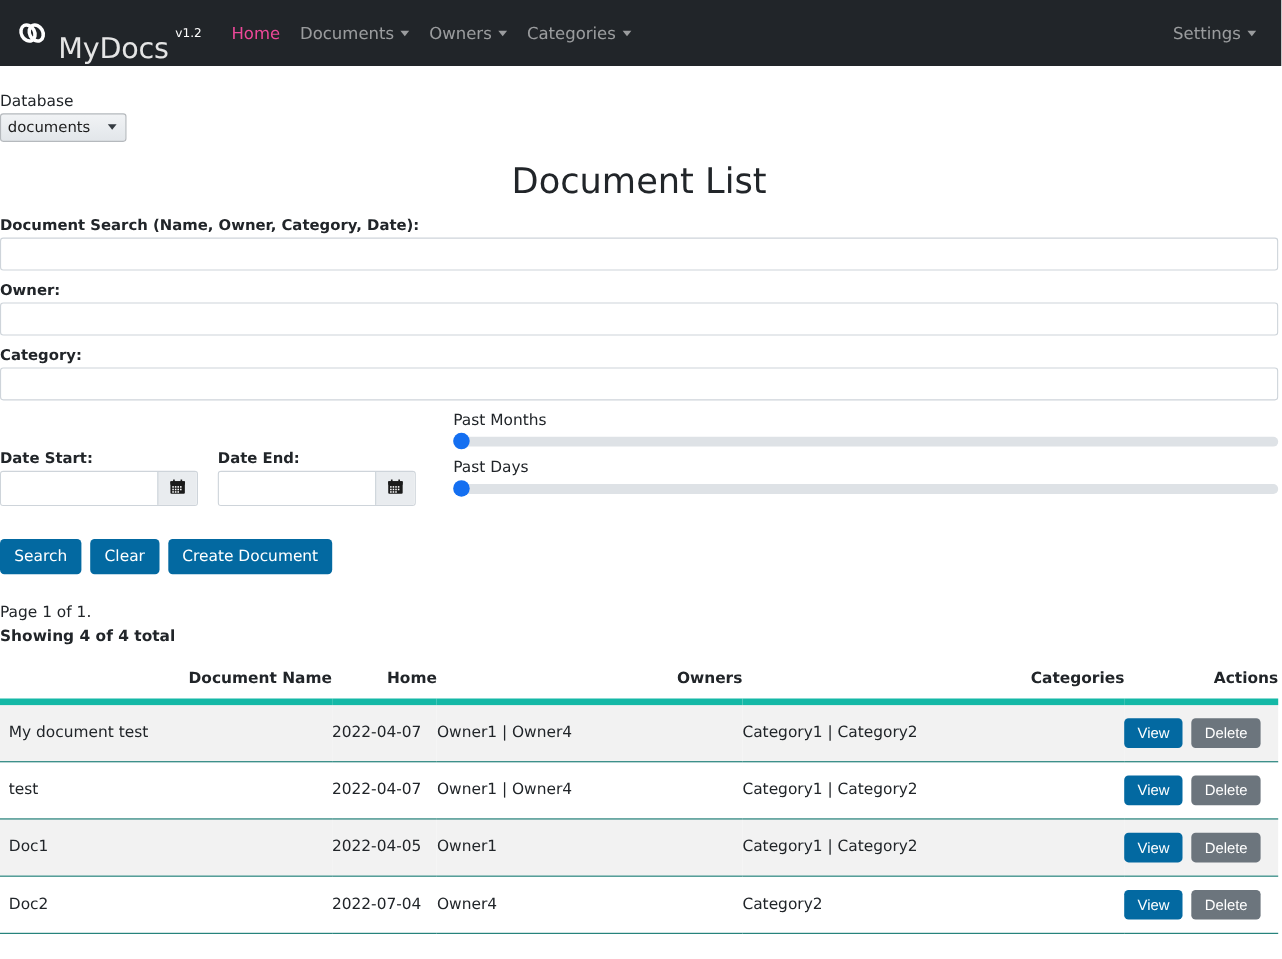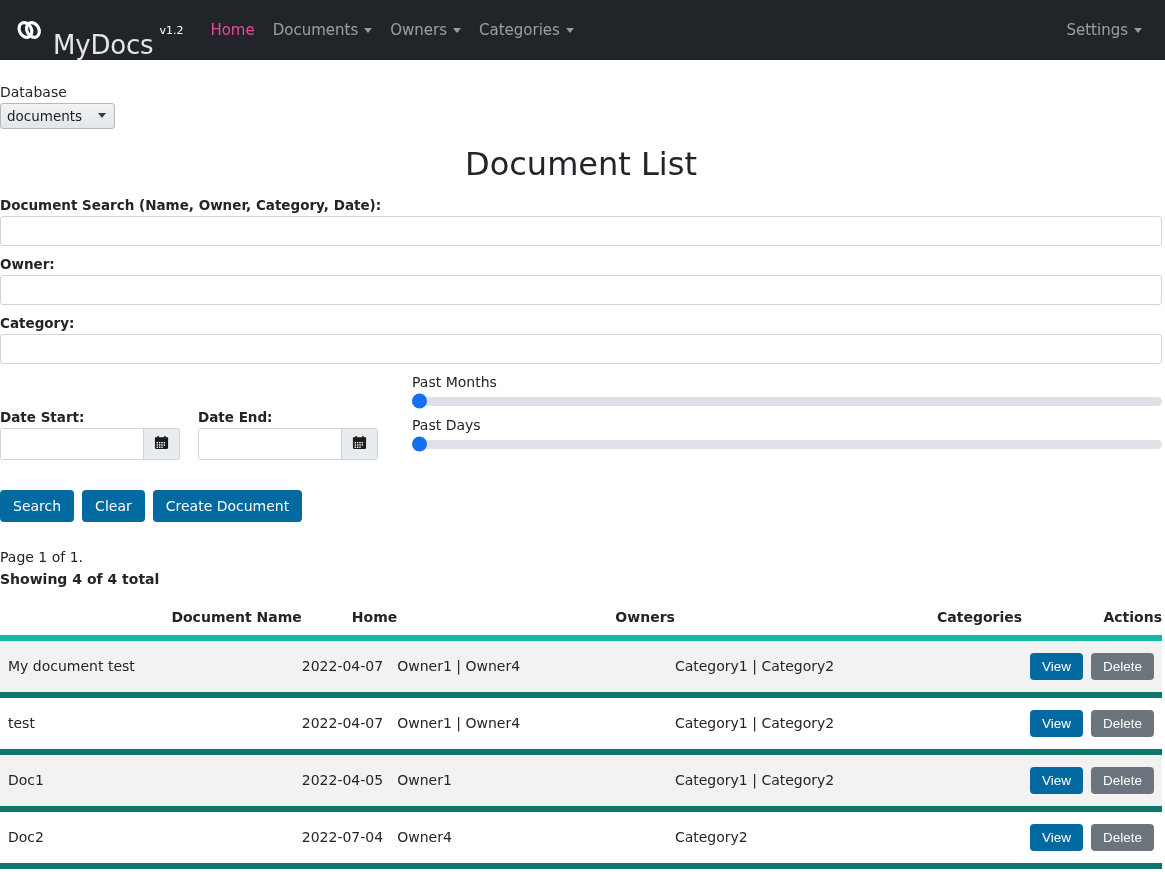--- a/index.html
+++ b/index.html
@@ -264,42 +264,41 @@
   }
   table.doc-table th {
     text-align: right;
     font-weight: bold;
     padding: 8px 0 10px 0;
     border-bottom: 6px solid #14b8a6;
     color: #212529;
   }
   table.doc-table td {
     padding: 12px 0;
-    border-bottom: 6px solid #0f766e;
+    border-bottom: 1px solid #0f766e;
     color: #212529;
     vertical-align: middle;
     margin-top: 41px;
   }
   table.doc-table tbody tr:nth-child(odd) { background: #f2f2f2; }
   table.doc-table tbody tr:nth-child(even) { background: #ffffff; }
 
   .col-name { width: 296px; padding-left: 8px !important; }
   .col-date { width: 96px; }
   .col-owners { width: 280px; }
   .col-cats { width: 350px; }
   .col-actions { width: 140px; }
 
   td.col-name { padding-left: 8px; }
   th.col-name { padding-left: 8px; }
 
   .action-cell {
     display: flex;
     gap: 8px;
     align-items: center;
-    justify-content: center;
   }
   .btn-sm {
     font-size: 13.5px;
     padding: 6px 12px;
     border-radius: 4px;
     border: none;
     color: #fff;
     cursor: pointer;
   }
   .container {

